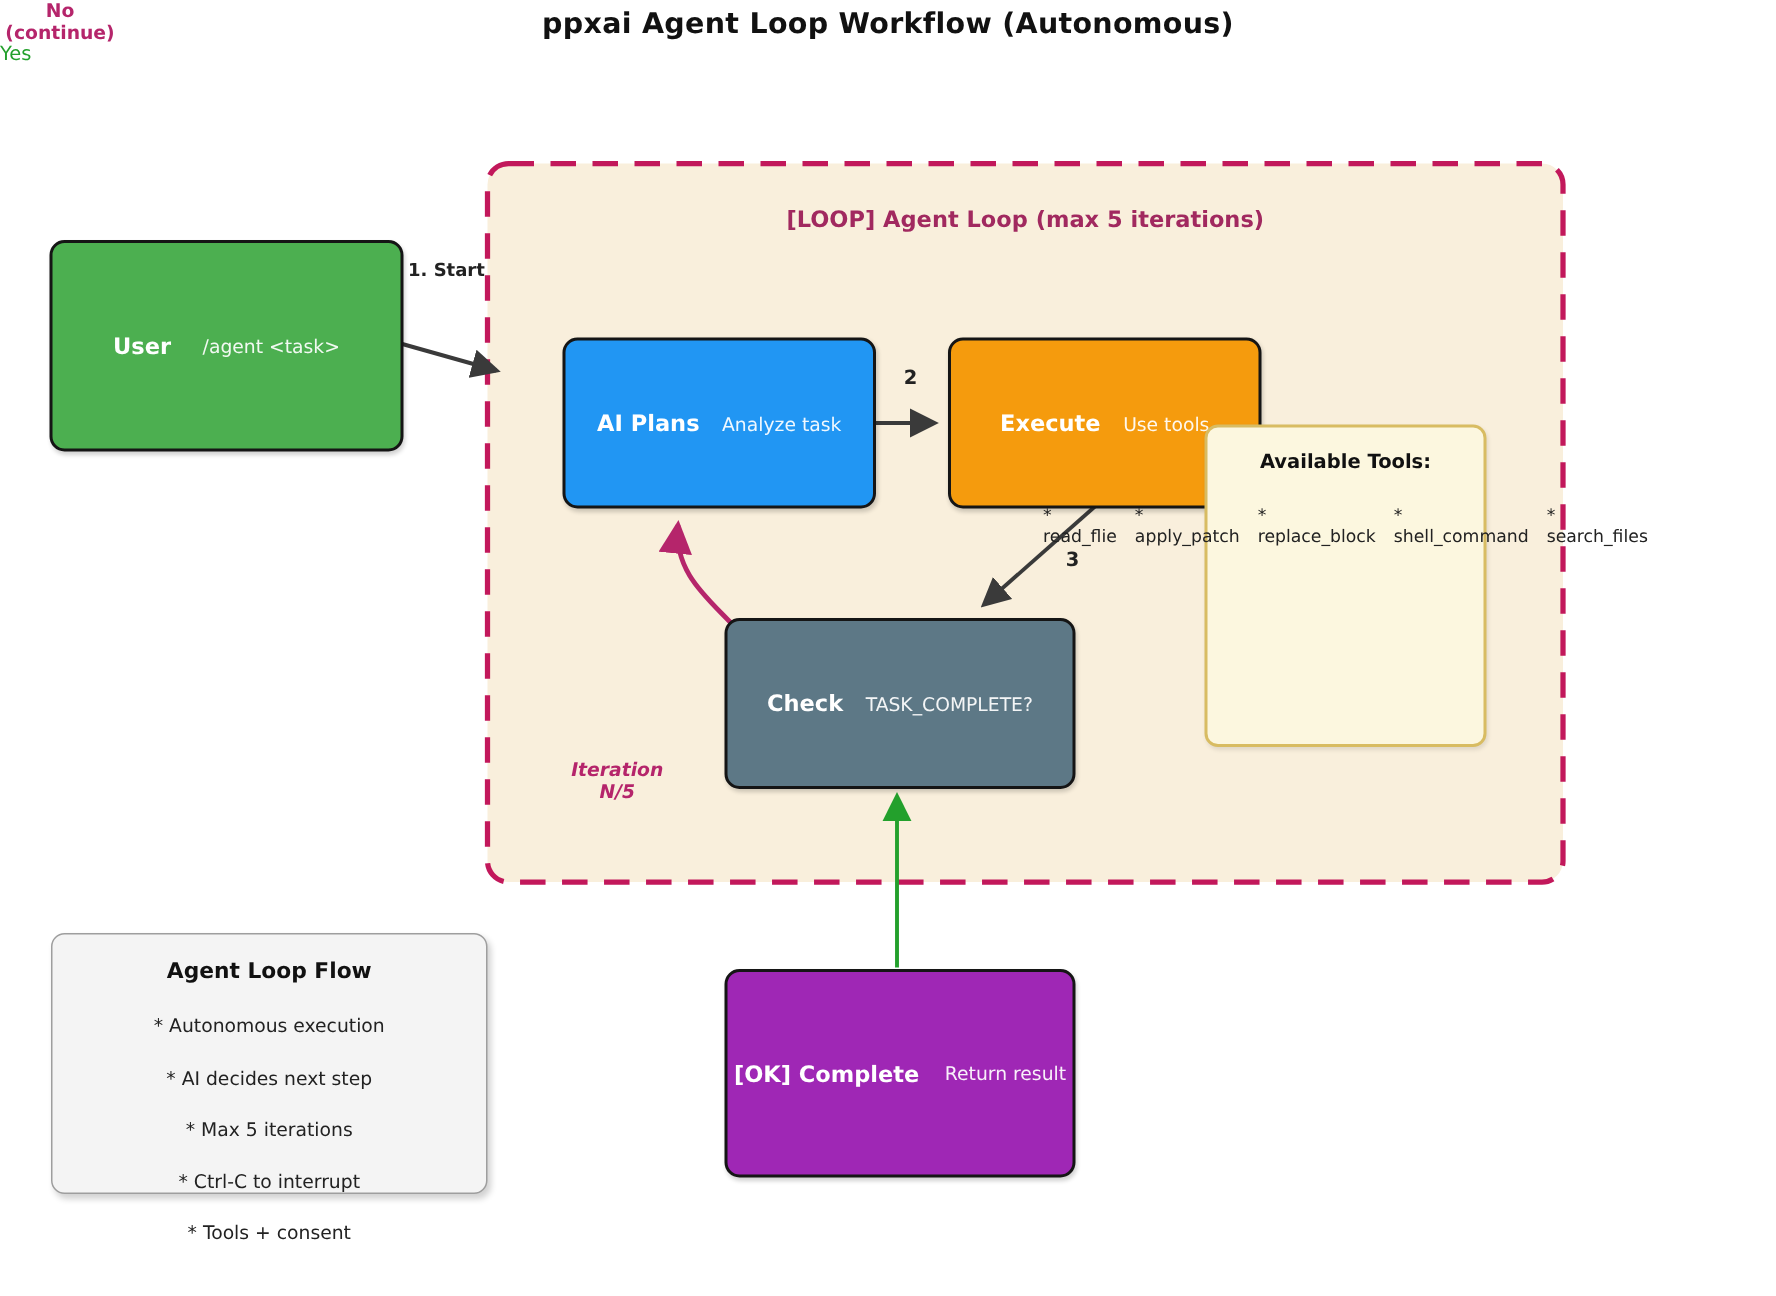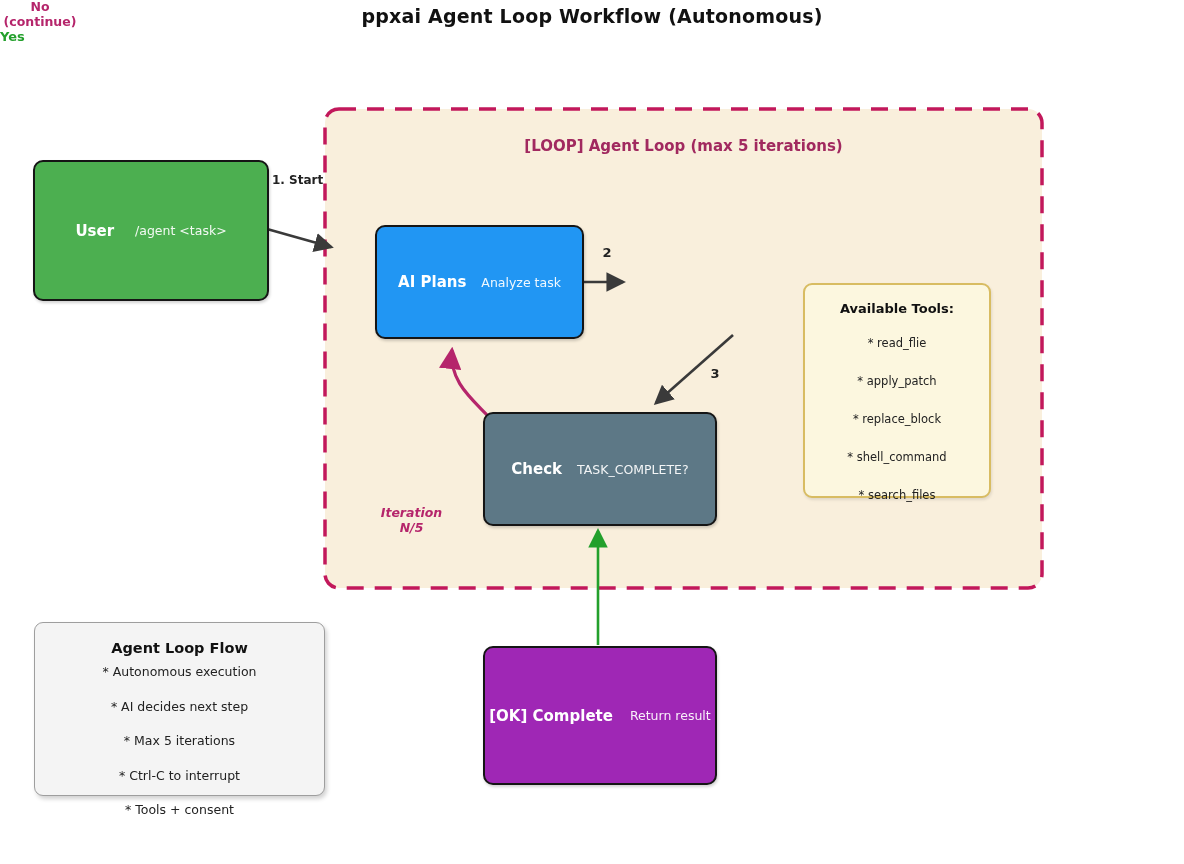--- a/index.html
+++ b/index.html
@@ -36,36 +36,36 @@
   .node-complete{left:483px;top:646px;width:230px;height:135px;background:var(--complete_purple);gap:17px;}
 
   .edge-label{position:absolute;color:#222;}
   .label-start{left:272px;top:173px;width:60px;font-size:12px;font-weight:600;}
   .label-step2{left:597px;top:245px;width:20px;text-align:center;font-size:13px;font-weight:bold;}
   .label-step3{left:705px;top:366px;width:20px;text-align:center;font-size:13px;font-weight:bold;}
   .label-no{
     left:372px;top:352px;width:80px;text-align:center;
     font-size:12.5px;font-weight:bold;color:var(--arrow_crimson);line-height:14.5px;
   }
-  .label-yes{left:620px;top:567px;width:40px;font-size:13px;font-weight:bold;color:var(--arrow_green);}
+  .label-yes{left:620px;top:567px;width:40px;font-size:13px;font-weight:normal;color:var(--arrow_green);}
 
   .panel{position:absolute;border-radius:9px;display:flex;flex-direction:column;align-items:center;}
   .panel-tools{
     left:803px;top:283px;width:188px;height:215px;background:var(--tools_fill);
     border:2px solid var(--tools_border);box-shadow:1px 2px 3px rgba(0,0,0,0.10);
     padding-top:16px;gap:20px;box-sizing:border-box;
   }
   .panel-tools .panel-title{font-size:13px;font-weight:bold;color:#111;}
   .panel-tools .panel-item{font-size:11.5px;color:#222;}
-  .panel-tools .panel-list{display:flex;flex-direction:column;align-items:center;gap:24px;}
+  .panel-tools .panel-list{display:flex;flex-direction:row;align-items:center;gap:12px;}
 
   .panel-legend{
     left:34px;top:622px;width:291px;height:174px;background:#f4f4f4;
     border:1.5px solid #9e9e9e;box-shadow:2px 3px 4px rgba(0,0,0,0.18);
-    padding-top:17px;gap:8px;box-sizing:border-box;
+    padding-top:17px;gap:20px;box-sizing:border-box;
   }
   .panel-legend .panel-title{font-size:14.5px;font-weight:bold;color:#111;}
   .panel-legend .panel-item{font-size:12.5px;color:#222;}
   .panel-legend .panel-list{display:flex;flex-direction:column;align-items:center;gap:19.5px;}
 
   .arrow-dark{stroke:var(--arrow_dark);stroke-width:2.6;fill:none;}
   .arrow-green{stroke:var(--arrow_green);stroke-width:2.6;fill:none;}
   .arrow-crimson{stroke:var(--arrow_crimson);stroke-width:3.2;fill:none;}
   .loop-rect{fill:var(--loop_fill);stroke:var(--loop_border);stroke-width:3.5;}
 </style>
@@ -108,20 +108,24 @@
   <div class="node node-user">
     <div class="node-title">User</div>
     <div class="node-sub">/agent &lt;task&gt;</div>
   </div>
 
   <div class="node node-plans">
     <div class="node-title">AI Plans</div>
     <div class="node-sub">Analyze task</div>
   </div>
 
+  <div class="node node-execute">
+    <div class="node-title">Execute</div>
+    <div class="node-sub">Use tools</div>
+  </div>
 
   <div class="panel panel-tools">
     <div class="panel-title">Available Tools:</div>
     <div class="panel-list">
       <div class="panel-item">* read_flie</div>
       <div class="panel-item">* apply_patch</div>
       <div class="panel-item">* replace_block</div>
       <div class="panel-item">* shell_command</div>
       <div class="panel-item">* search_files</div>
     </div>

